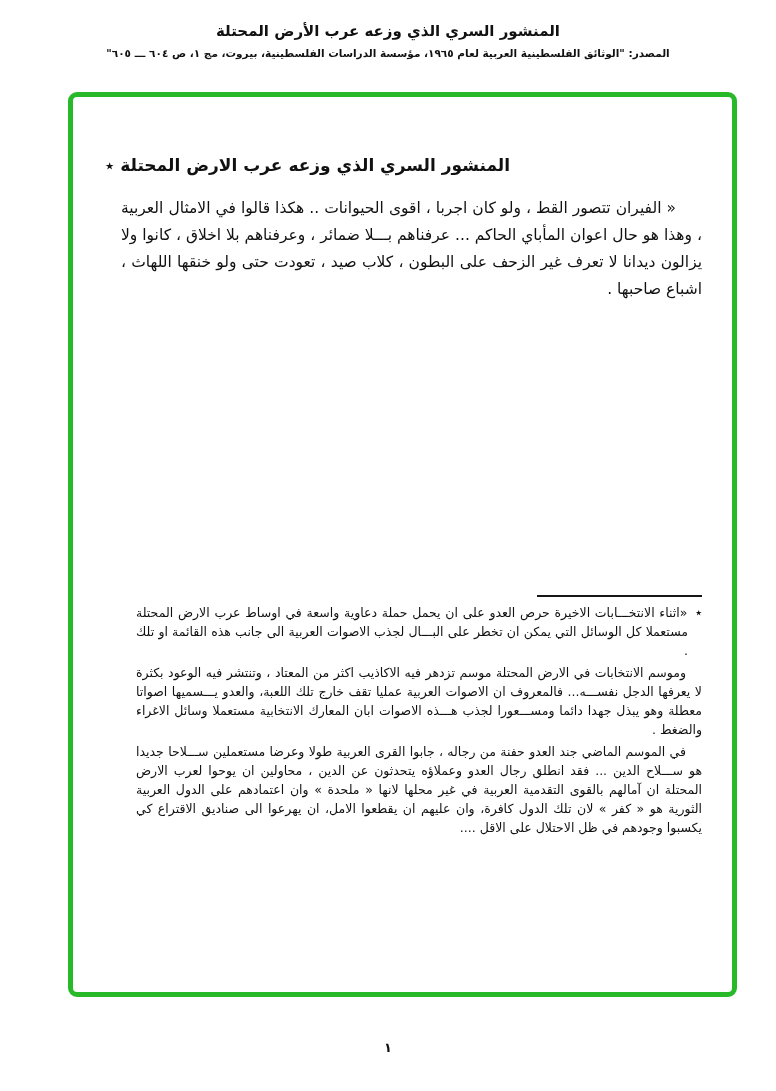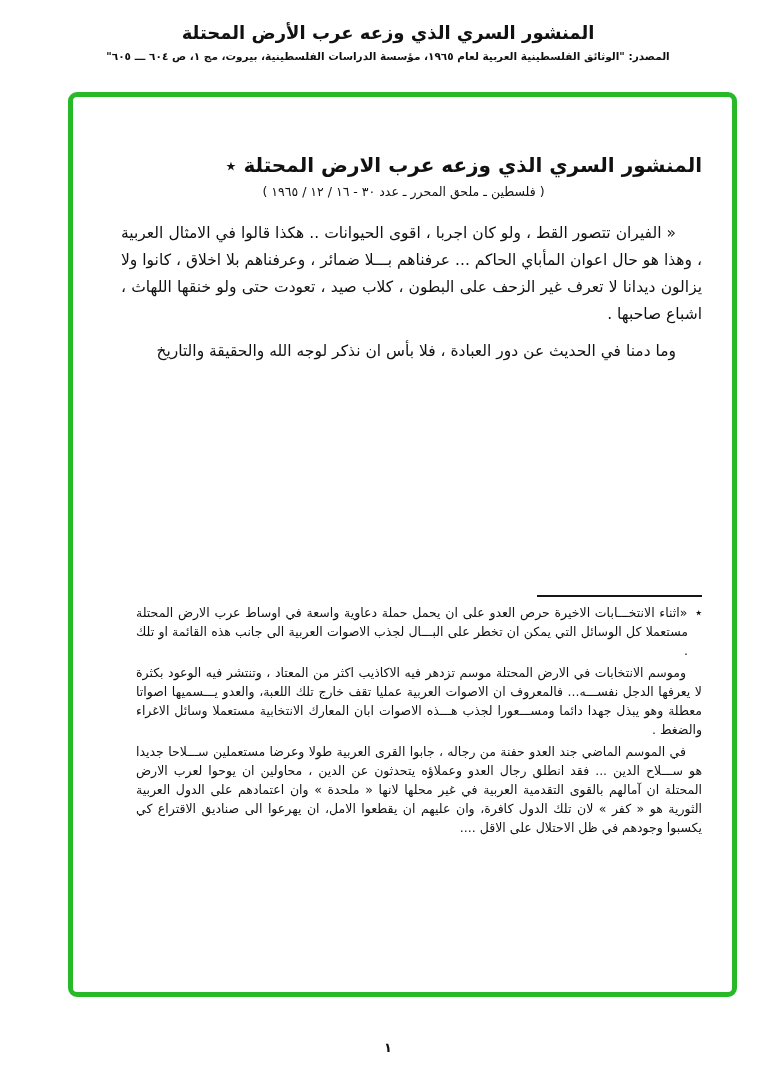--- a/index.html
+++ b/index.html
@@ -1,28 +1,28 @@
 <!DOCTYPE html>
 <html lang="ar"><head>
 <meta charset="utf-8">
 <style>
   html,body{margin:0;padding:0;}
   body{
     width:776px;height:1091px;position:relative;background:#ffffff;
     font-family:"DejaVu Sans", sans-serif;color:#111;overflow:hidden;
   }
   .header{position:absolute;top:22px;left:0;right:0;text-align:center;direction:rtl;}
-  .header-title{font-size:18px;font-weight:bold;letter-spacing:0;}
+  .header-title{font-size:15px;font-weight:bold;letter-spacing:0;}
   .source-line{margin-top:7px;font-size:10.5px;font-weight:bold;}
   .green-box{
     position:absolute;left:68px;top:92px;width:669px;height:905px;
     box-sizing:border-box;border:5px solid var(--green,#27b927);border-radius:9px;
     padding:56px 30px 0 32px;direction:rtl;
   }
-  .doc-title{font-size:20px;font-weight:bold;text-align:right;line-height:24px;}
+  .doc-title{font-size:17px;font-weight:bold;text-align:left;line-height:24px;}
   .doc-subtitle{font-size:12.5px;text-align:center;line-height:20px;margin-top:5px;}
   .doc-body{margin-top:18px;font-size:15.5px;line-height:27px;}
   .doc-body p{
     margin:0 0 10px 16px;direction:rtl;text-align:justify;text-indent:26px;
   }
   .doc-body p:last-child{margin-bottom:0;}
   .footnote{position:absolute;top:498px;right:30px;left:63px;}
   .fn-rule{
     width:165px;height:0;border-top:2px solid #161616;
     margin:0 0 6px auto; margin-right:0;
@@ -40,25 +40,23 @@
 </head>
 <body style="--green: #27b927; color: rgb(17, 17, 17);">
 
 <div class="header">
   <div class="header-title">المنشور السري الذي وزعه عرب الأرض المحتلة</div>
   <div class="source-line">المصدر: "الوثائق الفلسطينية العربية لعام ١٩٦٥، مؤسسة الدراسات الفلسطينية، بيروت، مج ١، ص ٦٠٤ ـــ ٦٠٥"</div>
 </div>
 
 <div class="green-box">
   <div class="doc-title">المنشور السري الذي وزعه عرب الارض المحتلة ٭</div>
-  <div class="doc-subtitle">( فلسطين ـ ملحق المحرر ـ عدد ٣٠ - ١٦ / ١٢ / ١٩٦٥ )</div>
 
   <div class="doc-body">
     <p>« الفيران تتصور القط ، ولو كان اجربا ، اقوى الحيوانات .. هكذا قالوا في الامثال العربية ، وهذا هو حال اعوان المأباي الحاكم ... عرفناهم بـــلا ضمائر ، وعرفناهم بلا اخلاق ، كانوا ولا يزالون ديدانا لا تعرف غير الزحف على البطون ، كلاب صيد ، تعودت حتى ولو خنقها اللهاث ، اشباع صاحبها .</p>
-    <p>وما دمنا في الحديث عن دور العبادة ، فلا بأس ان نذكر لوجه الله والحقيقة والتاريخ</p>
   </div>
 
   <div class="footnote">
     <div class="fn-rule"></div>
     <div class="fn-text">
       <p class="fn-first">
         <span class="fn-marker">٭</span>
         <span>«اثناء الانتخـــابات الاخيرة حرص العدو على ان يحمل حملة دعاوية واسعة في اوساط عرب الارض المحتلة مستعملا كل الوسائل التي يمكن ان تخطر على البـــال لجذب الاصوات العربية الى جانب هذه القائمة او تلك .</span>
       </p>
       <p class="fn-indent">وموسم الانتخابات في الارض المحتلة موسم تزدهر فيه الاكاذيب اكثر من المعتاد ، وتنتشر فيه الوعود بكثرة لا يعرفها الدجل نفســـه... فالمعروف ان الاصوات العربية عمليا تقف خارج تلك اللعبة، والعدو يـــسميها اصواتا معطلة وهو يبذل جهدا دائما ومســـعورا لجذب هـــذه الاصوات ابان المعارك الانتخابية مستعملا وسائل الاغراء والضغط .</p>

